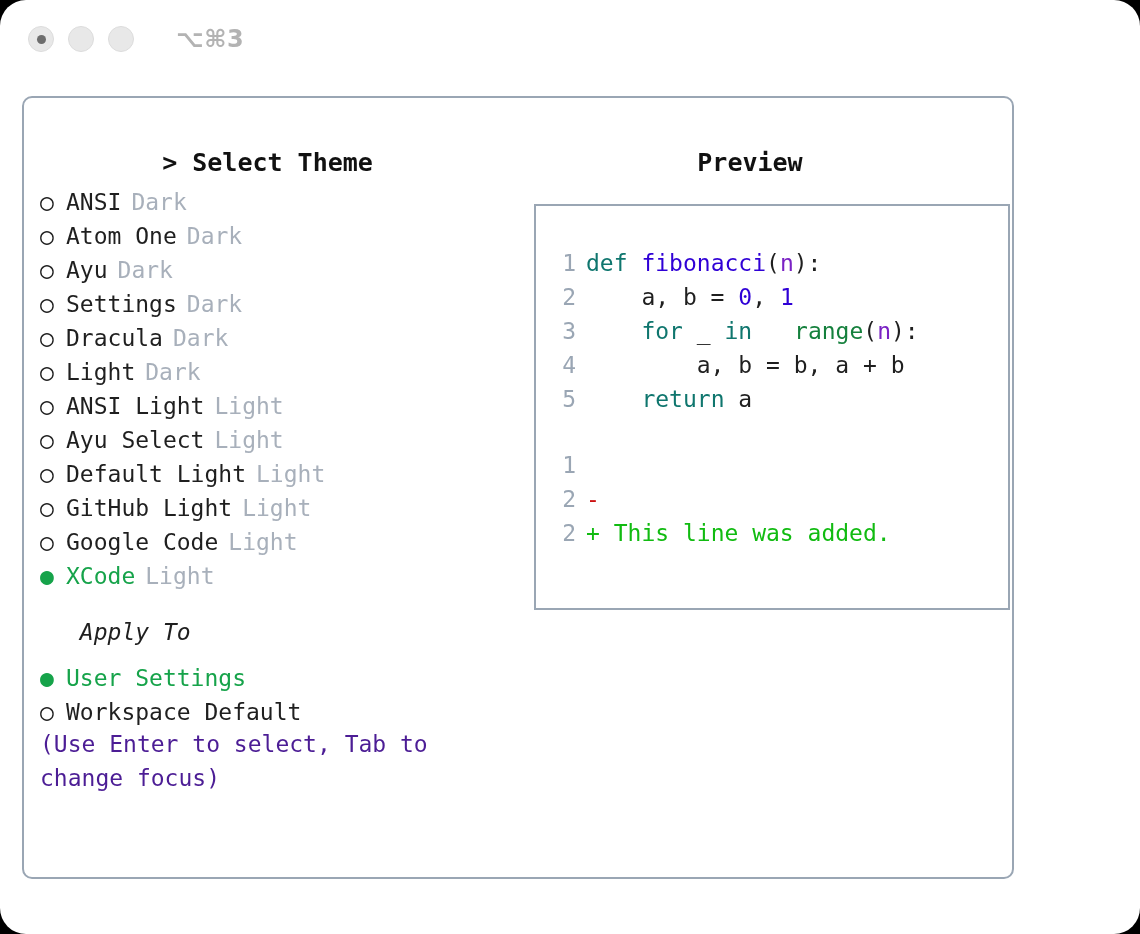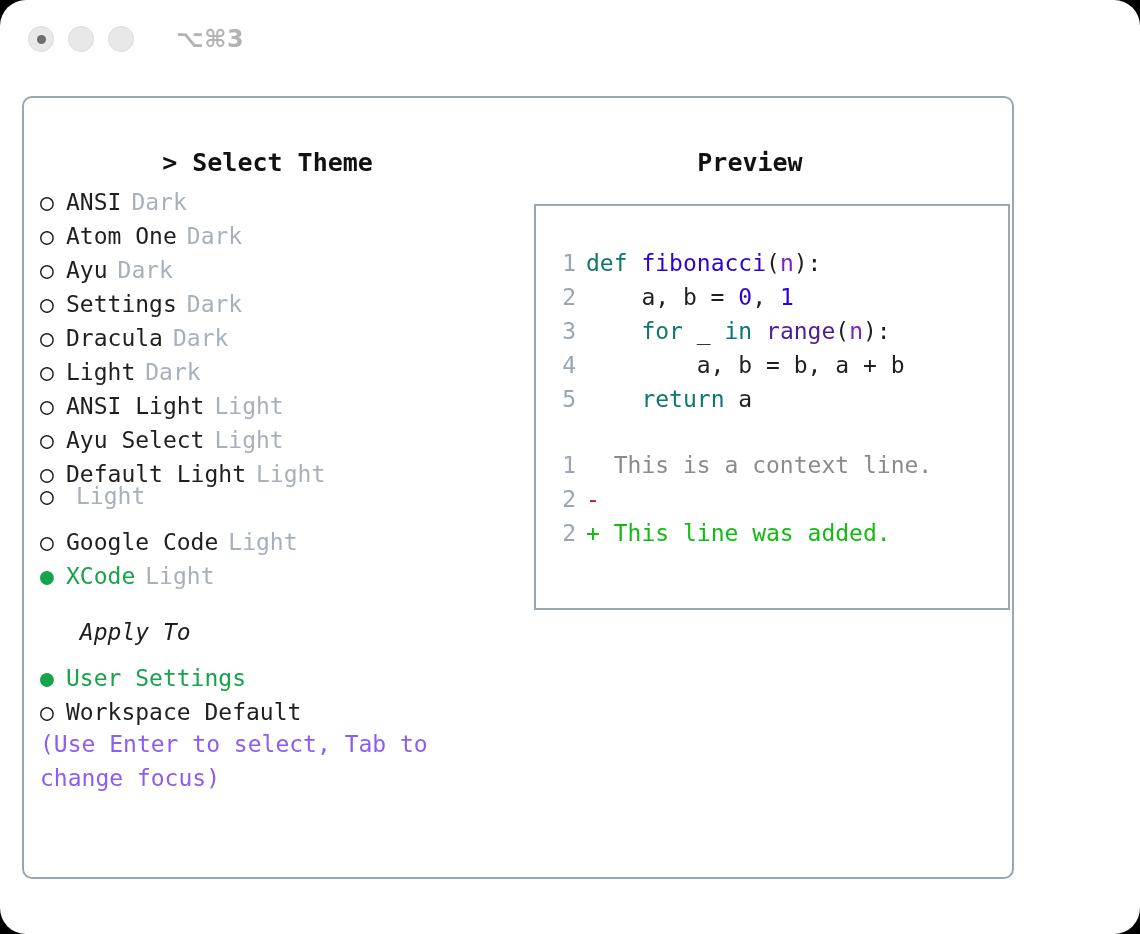--- a/index.html
+++ b/index.html
@@ -128,21 +128,21 @@
     white-space: pre;
     padding-left: 26px;
     font-style: italic;
   }
 
   .spacer-row { height: 34px; }
 
   #hint-text {
     margin-top: 6px;
     font-size: 23px;
-    color: #8b5cf6;
+    color: #4c1d95;
     line-height: 34px;
     width: 420px;
     white-space: pre-wrap;
   }
 
   
   #preview-box {
     position: absolute;
     left: 34px;
     top: 56px;
@@ -167,21 +167,21 @@
     text-align: right;
     color: #9aa6b4;
     flex: none;
     margin-right: 10px;
   }
   .code-gap { height: 32px; }
 
   .tok-kw      { color: #0f766e; }
   .tok-fn      { color: #2f00d6; }
   .tok-ident   { color: #1f1f1f; }
-  .tok-builtin { color: #4c1d95; }
+  .tok-builtin { color: #15803d; margin-left: 28px; }
   .tok-param   { color: #7a22c4; }
   .tok-num     { color: #2f00d6; }
   .tok-punct   { color: #1f1f1f; }
   .diff-ctx    { color: #8b8b8b; }
   .diff-del    { color: #cc1111; }
   .diff-add    { color: #11bb11; }
 </style>
 </head>
 <body>
 
@@ -203,21 +203,21 @@
       <div id="theme-list">
           <div class="opt-row"><span class="marker">○</span><span class="opt-label">ANSI</span><span class="opt-kind">Dark</span></div>
           <div class="opt-row"><span class="marker">○</span><span class="opt-label">Atom One</span><span class="opt-kind">Dark</span></div>
           <div class="opt-row"><span class="marker">○</span><span class="opt-label">Ayu</span><span class="opt-kind">Dark</span></div>
           <div class="opt-row"><span class="marker">○</span><span class="opt-label">Settings</span><span class="opt-kind">Dark</span></div>
           <div class="opt-row"><span class="marker">○</span><span class="opt-label">Dracula</span><span class="opt-kind">Dark</span></div>
           <div class="opt-row"><span class="marker">○</span><span class="opt-label">Light</span><span class="opt-kind">Dark</span></div>
           <div class="opt-row"><span class="marker">○</span><span class="opt-label">ANSI Light</span><span class="opt-kind">Light</span></div>
           <div class="opt-row"><span class="marker">○</span><span class="opt-label">Ayu Select</span><span class="opt-kind">Light</span></div>
           <div class="opt-row"><span class="marker">○</span><span class="opt-label">Default Light</span><span class="opt-kind">Light</span></div>
-          <div class="opt-row"><span class="marker">○</span><span class="opt-kind">Light</span></div>
+          <div class="opt-row"><span class="marker">○</span><span class="opt-label">GitHub Light</span><span class="opt-kind">Light</span></div>
           <div class="opt-row"><span class="marker">○</span><span class="opt-label">Google Code</span><span class="opt-kind">Light</span></div>
           <div class="opt-row"><span class="marker selected">●</span><span class="opt-label selected">XCode</span><span class="opt-kind">Light</span></div>
         </div>
       <div class="spacer-row"></div>
       <div class="section-head"> Apply To</div>
       <div id="apply-list">
           <div class="opt-row"><span class="marker selected">●</span><span class="opt-label selected">User Settings</span></div>
           <div class="opt-row"><span class="marker">○</span><span class="opt-label">Workspace Default</span></div>
         </div>
       <div id="hint-text">(Use Enter to select, Tab to change focus)</div>
@@ -228,21 +228,21 @@
       <div id="preview-box">
         <div id="code-block">
             <div class="code-line"><span class="lineno">1</span><span class="tok-kw">def</span><span class="tok-punct"> </span><span class="tok-fn">fibonacci</span><span class="tok-punct">(</span><span class="tok-param">n</span><span class="tok-punct">):</span></div>
             <div class="code-line"><span class="lineno">2</span><span class="tok-ident">    a, b = </span><span class="tok-num">0</span><span class="tok-punct">, </span><span class="tok-num">1</span></div>
             <div class="code-line"><span class="lineno">3</span><span class="tok-punct">    </span><span class="tok-kw">for</span><span class="tok-ident"> _ </span><span class="tok-kw">in</span><span class="tok-punct"> </span><span class="tok-builtin">range</span><span class="tok-punct">(</span><span class="tok-param">n</span><span class="tok-punct">):</span></div>
             <div class="code-line"><span class="lineno">4</span><span class="tok-ident">        a, b = b, a + b</span></div>
             <div class="code-line"><span class="lineno">5</span><span class="tok-punct">    </span><span class="tok-kw">return</span><span class="tok-ident"> a</span></div>
           </div>
         <div class="code-gap"></div>
         <div id="diff-block">
-            <div class="code-line"><span class="lineno">1</span><span class="diff-ctx"> </span><span class="diff-ctx"> This is a context line.</span></div>
+            <div class="code-line"><span class="lineno">1</span><span class="diff-ctx"> </span></div>
             <div class="code-line"><span class="lineno">2</span><span class="diff-del">-</span></div>
             <div class="code-line"><span class="lineno">2</span><span class="diff-add">+</span><span class="diff-add"> This line was added.</span></div>
           </div>
       </div>
     </div>
 
   </div>
 </div>
 
 </body></html>

